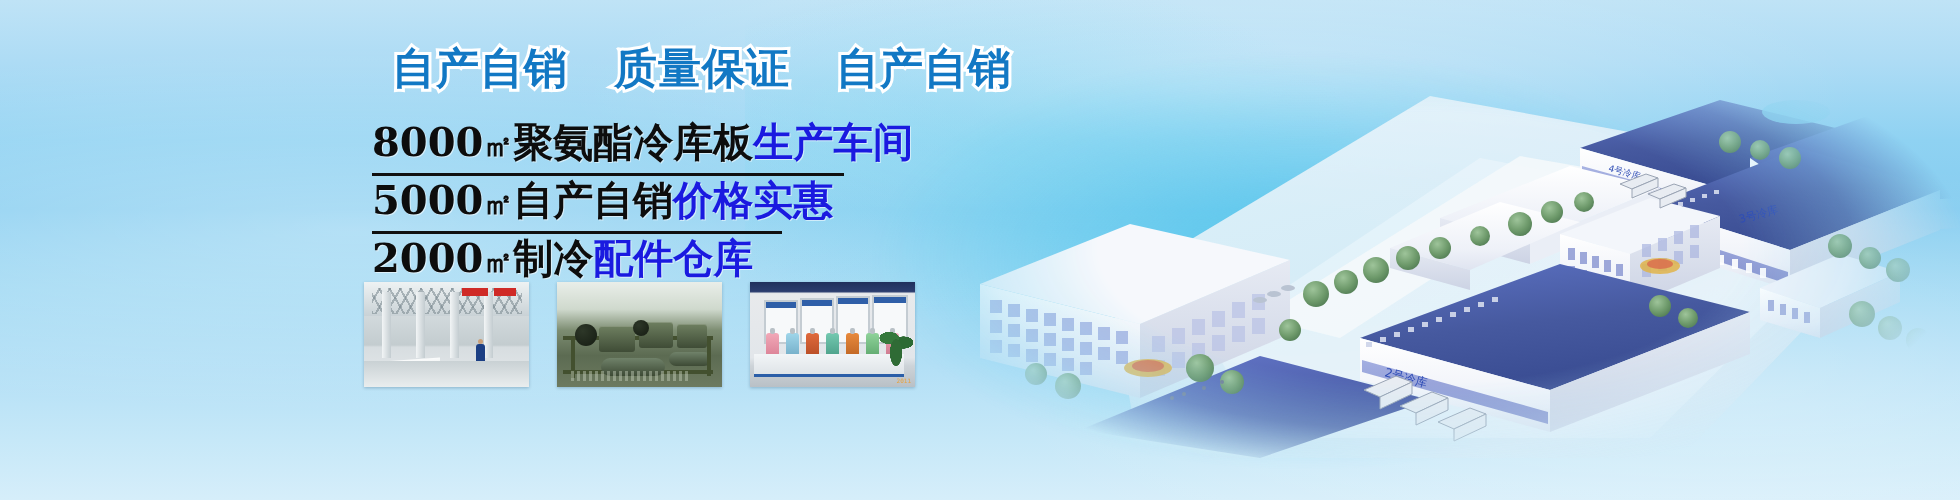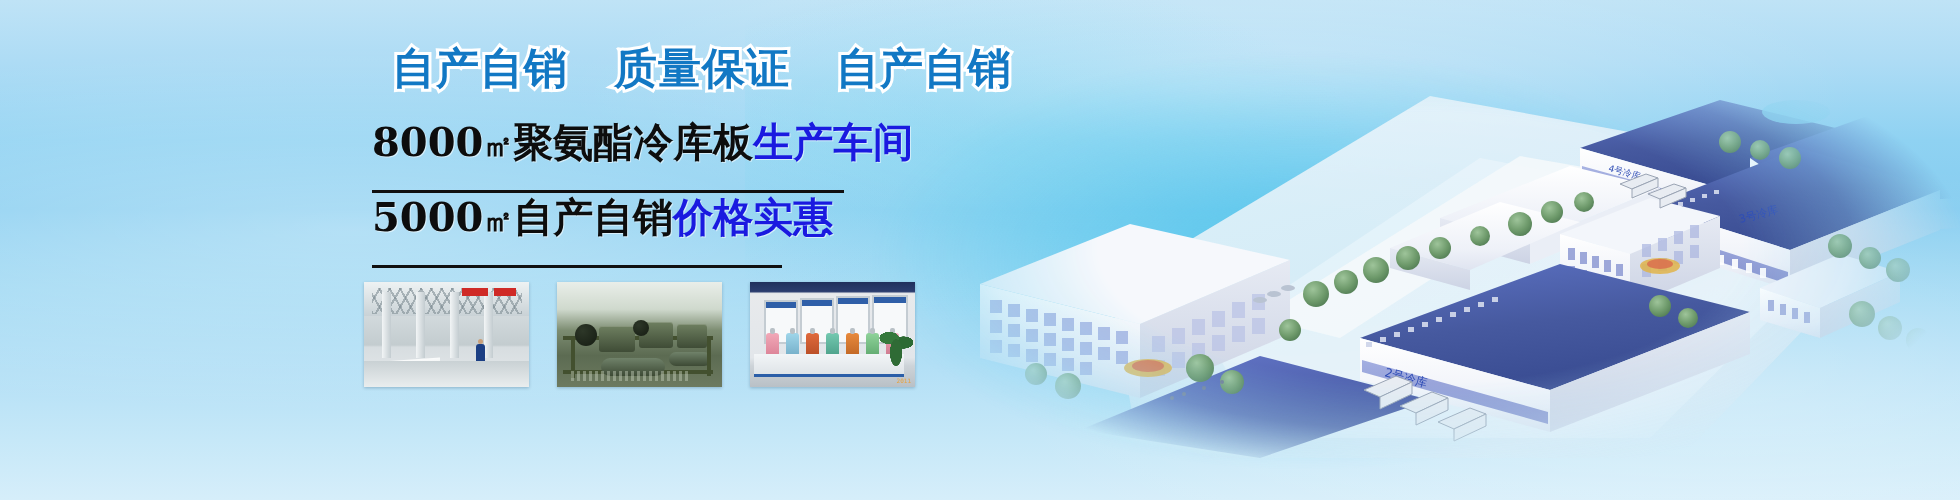--- a/index.html
+++ b/index.html
@@ -60,21 +60,21 @@
   
   .sublines{
     position:absolute;left:372px;top:118px;z-index:40;
   }
   .subline{
     display:block;white-space:nowrap;
     font-family:"DejaVu Serif","Liberation Serif",serif;
     font-weight:700;
     font-size:40px;
     line-height:48px;
-    padding-bottom:20px;
+    padding-bottom:3px;
     color:#101010;
     text-shadow:1px 1px 0 rgba(255,255,255,.55);
   }
   .subline.ruled{ border-bottom:3px solid #101010; }
   .subline .num{
     font-family:"DejaVu Serif","Liberation Serif",serif;
     letter-spacing:0px;
   }
   .subline .unit{ font-size:30px; }
   .subline .blk{ color:#0d0d0d; }
@@ -448,20 +448,23 @@
   <div class="sublines">
 
     <div class="subline ruled sl1">
       <span class="num blk">8000</span><span class="unit blk">㎡</span><span class="blk">聚氨酯冷库板</span><span class="blu">生产车间</span>
     </div>
 
     <div class="subline ruled sl2">
       <span class="num blk">5000</span><span class="unit blk">㎡</span><span class="blk">自产自销</span><span class="blu">价格实惠</span>
     </div>
 
+    <div class="subline sl3">
+      <span class="num blk">2000</span><span class="unit blk">㎡</span><span class="blk">制冷</span><span class="blu">配件仓库</span>
+    </div>
 
   </div>
 
   <div class="thumbs">
 
     <div class="thumb t1">
       <div class="roof"></div>
       <div class="truss"></div>
       <div class="col" style="left:18px;"></div>
       <div class="col" style="left:52px;"></div>

